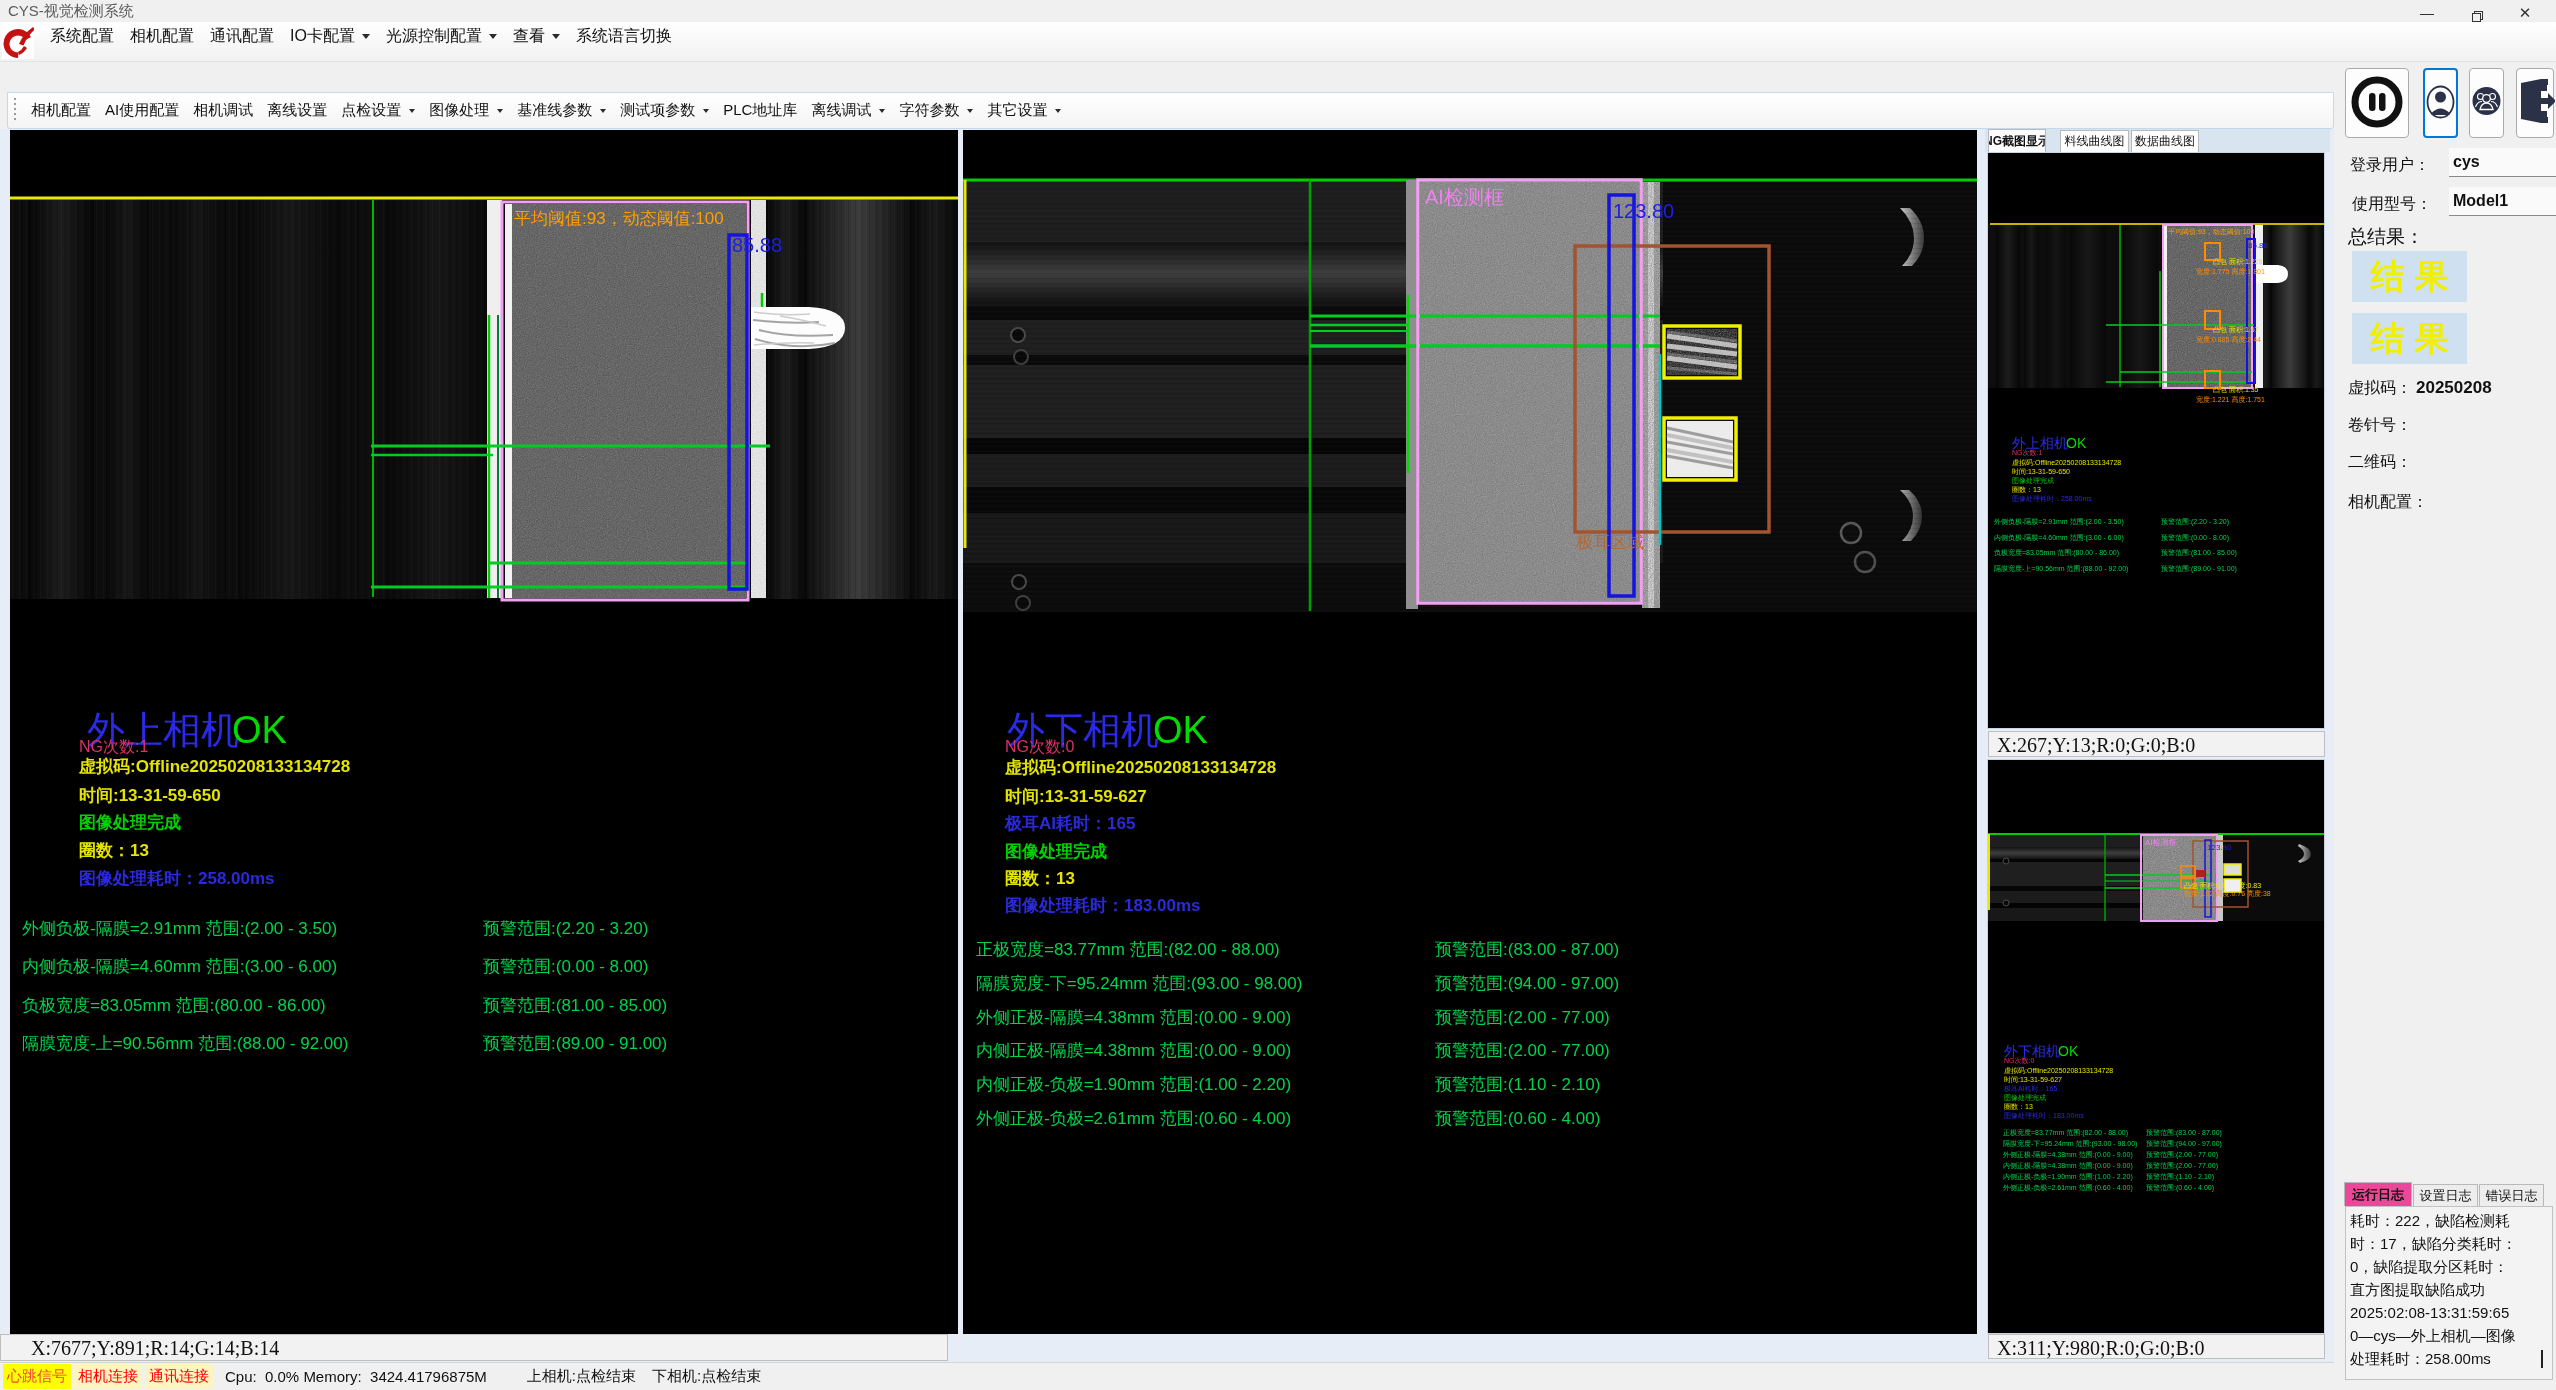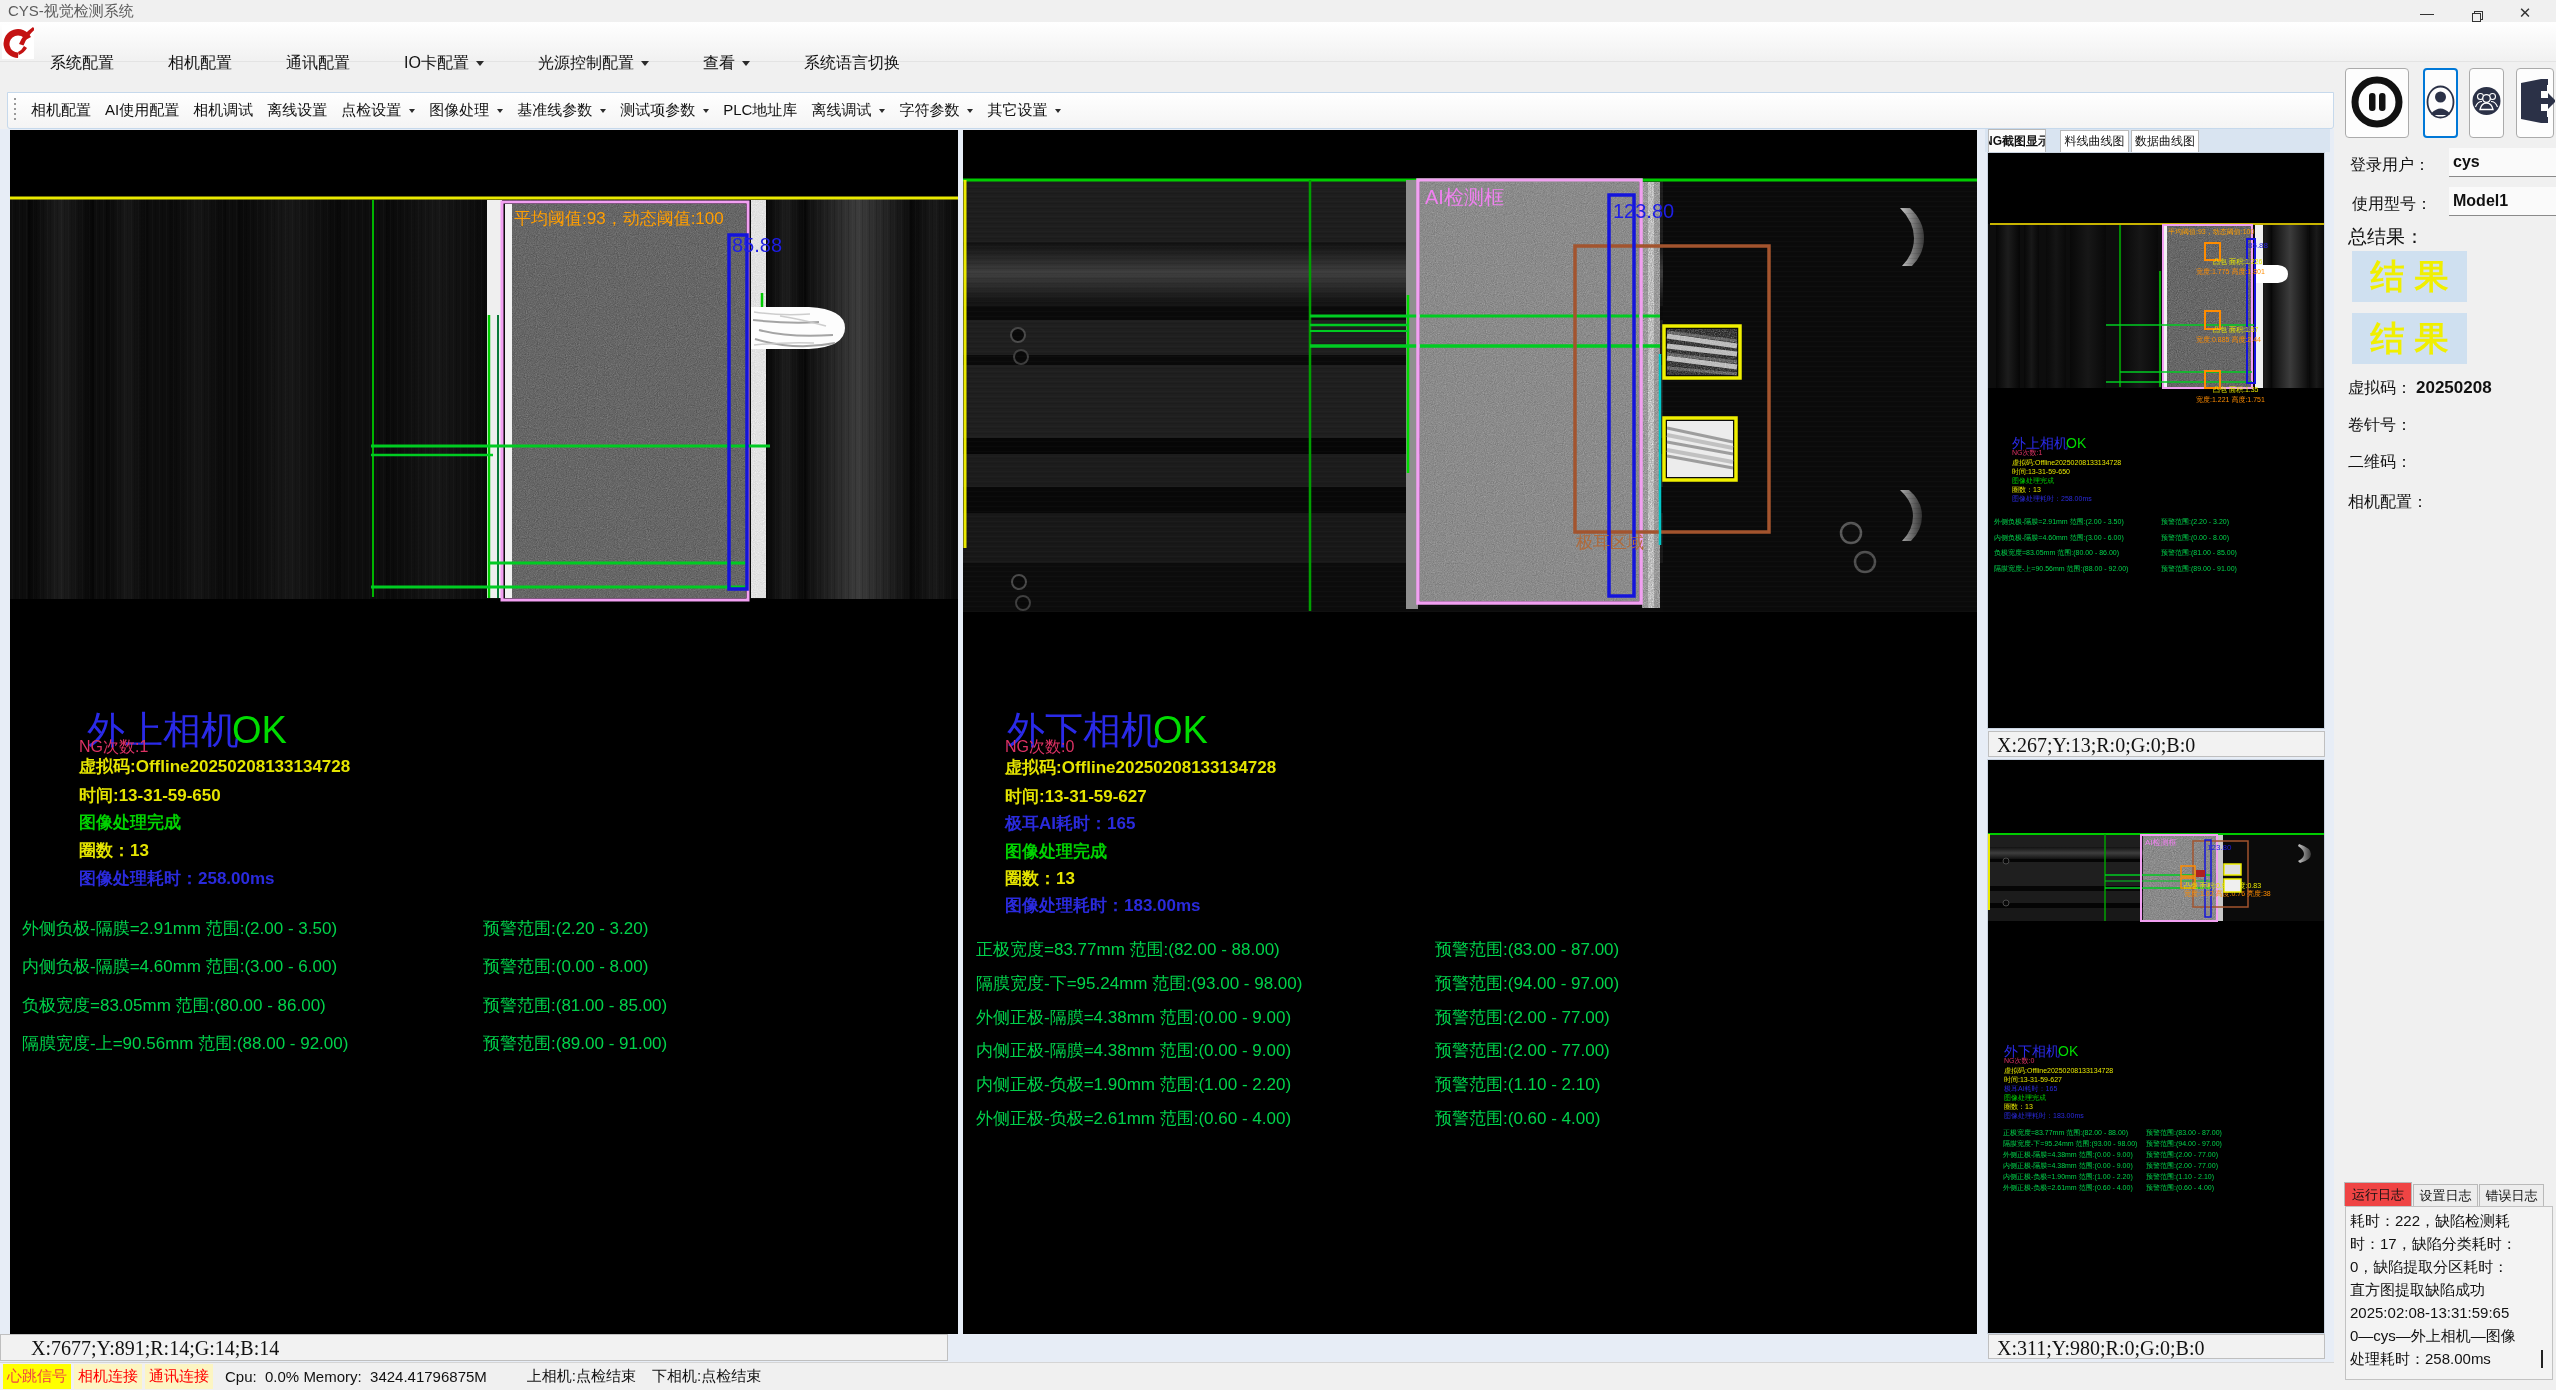--- a/index.html
+++ b/index.html
@@ -16,21 +16,21 @@
   .winbtn.max { right:56px; }
   .winbtn.close { right:8px; font-size:15px; }
   .maxglyph { display:inline-block; position:relative; width:11px; height:11px; top:4px; }
   .maxglyph .b1 { position:absolute; left:0; bottom:0; width:9px; height:9px; border:1px solid #333; background:#f0f0f0;}
   .maxglyph .b2 { position:absolute; right:0; top:0; width:9px; height:9px; border:1px solid #333; }
 
   
   .menubar { position:absolute; left:0; top:22px; width:2556px; height:40px;
     background:linear-gradient(#ffffff,#f1f1f1); border-bottom:1px solid #e3e3e3; }
   .menubar .logo { position:absolute; left:2px; top:3px; width:32px; height:34px; background:#fff; }
-  .menu-items { position:absolute; left:42px; top:12px; height:40px; display:flex; align-items:flex-end;gap:38px; }
+  .menu-items { position:absolute; left:42px; top:4px; height:40px; display:flex; align-items:flex-start; }
   .menu-item { display:flex; align-items:center; font-size:16px; color:#111; padding:0 8px; cursor:default; }
   .arr { width:0; height:0; border-left:4px solid transparent; border-right:4px solid transparent;
     border-top:5px solid #2b2b2b; margin-left:7px; display:inline-block; }
 
   
   .tabrow { position:absolute; left:0; top:62px; width:2556px; height:28px; background:#f0f0f0; }
   .main-tab { position:absolute; left:2px; top:3px; width:77px; height:25px; background:#fcfcfc;
     border:1px solid #b9b9b9; border-bottom:none; font-size:15px; color:#111;
     display:flex; align-items:center; justify-content:center; letter-spacing:0.5px;}
 
@@ -79,21 +79,21 @@
     border-bottom:1px solid #8a8a8a; font-size:16px; font-weight:bold; color:#111; line-height:28px; padding-left:4px;}
   .resultbox { position:absolute; left:18px; width:115px; height:51px; background:#cfe0f0;
     color:#f0ef00; font-size:34px; font-weight:bold; display:flex; align-items:center; justify-content:center;
     letter-spacing:10px; padding-left:10px; }
   .sinfo { position:absolute; left:14px; font-size:16px; color:#111; }
   .sinfo b { font-weight:normal; }
   .sinfo .val { font-size:17px; font-weight:bold; margin-left:4px; }
   .logtabs { position:absolute; left:10px; top:1120px; width:210px; height:24px; }
   .ltab { position:absolute; top:2px; height:22px; font-size:13px; color:#111; background:#ededed;
     border:1px solid #b9b9b9; border-bottom:none; display:flex; align-items:center; justify-content:center; }
-  .ltab.active { top:0; height:24px; background:#ef4444; font-weight:normal; }
+  .ltab.active { top:0; height:24px; background:#ec4899; font-weight:bold; }
   .logbox { position:absolute; left:11px; top:1144px; width:208px; height:174px; background:#f3f3f3;
     border:1px solid #c2c2c2; font-size:15px; color:#111; line-height:23px; padding:2px 0 0 4px; }
   .caret { position:absolute; left:207px; top:1288px; width:2px; height:18px; background:#222; }
 
   
   .statusbar { position:absolute; left:0; top:1362px; width:2334px; height:28px; background:#f0f0f0;
     border-top:1px solid #d5d5d5; font-size:15px; display:flex; align-items:center; }
   .sb-chip { padding:3px 4px; margin-left:3px; }
   .sb-heart { background:#ffff00; color:#ef4444; }
   .sb-cam, .sb-comm { background:#fcf5c2; color:#ff0000; }

